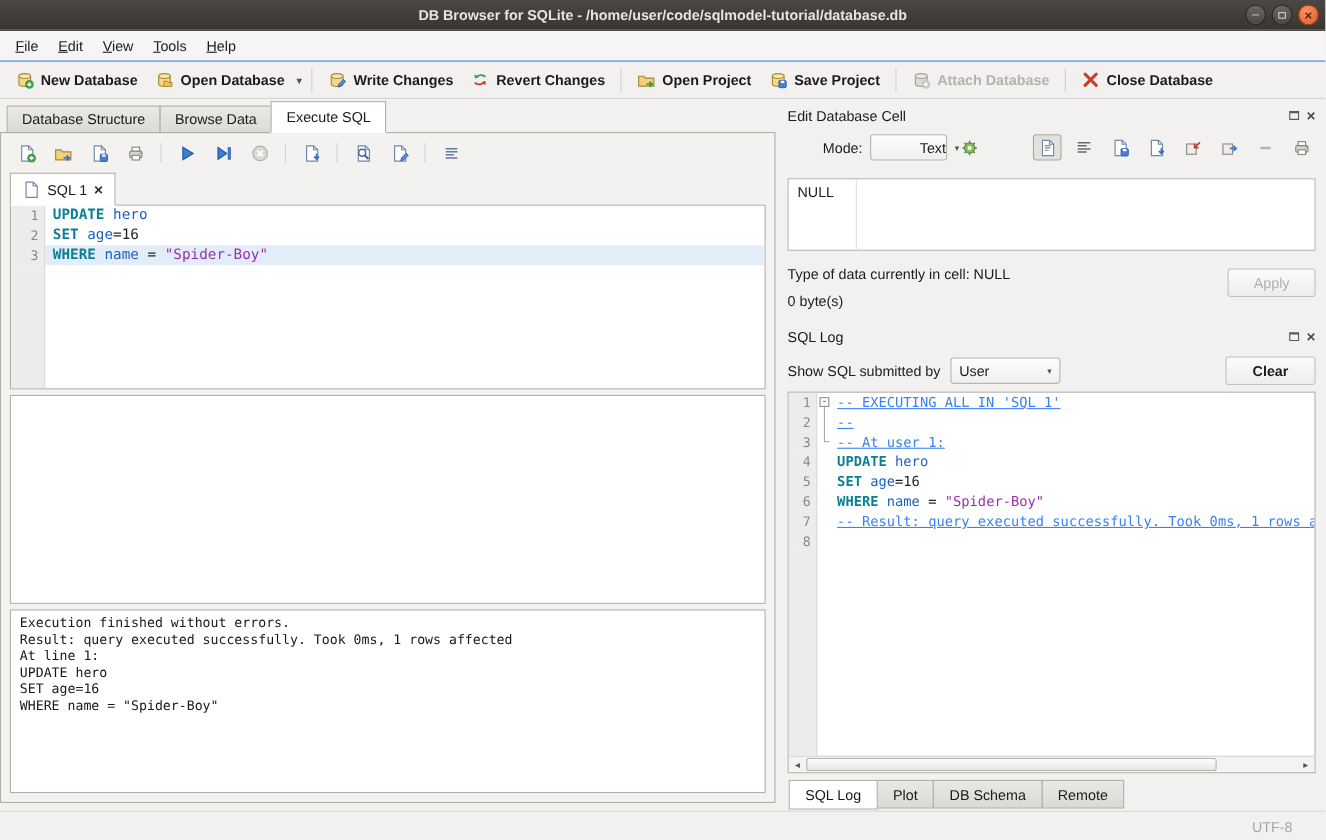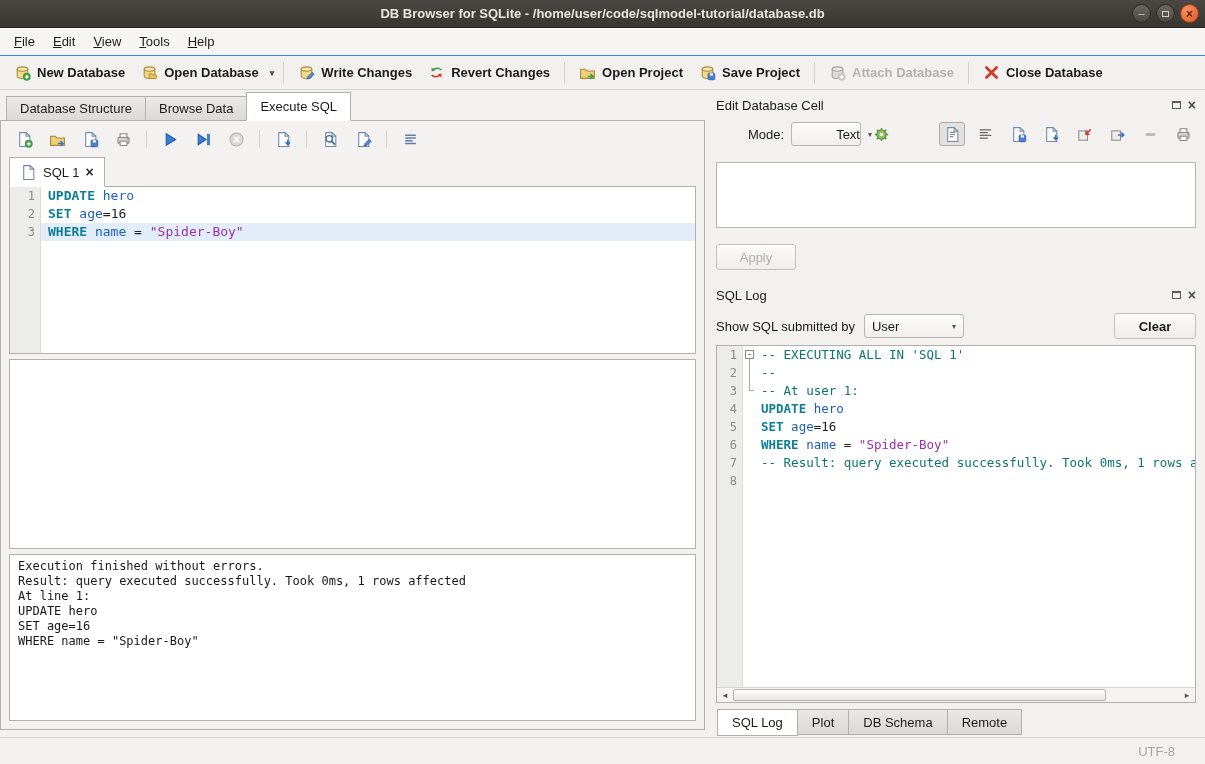--- a/index.html
+++ b/index.html
@@ -49,21 +49,21 @@
   .code-row.fill{flex:1;height:auto;}
   .gutter-num{flex:none;background:#ececea;border-right:1px solid #dcdad6;color:#8b8985;font-size:12px;text-align:right;padding-right:5px;}
   #editor .gutter-num{width:31px;}
   #editor .code-text{flex:1;padding-left:7px;overflow:hidden;}
   .code-row.current .code-text{background:#e3ecf9;}
 
   .tok-kw{color:#0c7f95;font-weight:bold;}
   .tok-id{color:#1c5fc4;}
   .tok-pl{color:#1e1e1e;}
   .tok-str{color:#9b2fae;}
-  .tok-comment{color:#0f766e;}
+  .tok-comment{color:#3b82f6;text-decoration:underline;}
 
   .results{height:190px;flex:none;margin-top:5px;border:1px solid #b3b0aa;background:#fff;}
   .exec-log{flex:1;margin-top:5px;border:1px solid #b3b0aa;background:#fff;overflow:hidden;padding:4px 8px;min-height:0;}
   .exec-log pre{font-family:"DejaVu Sans Mono",monospace;font-size:12px;line-height:15px;color:#1a1918;}
 
   
   .right-pane{flex:1;display:flex;flex-direction:column;padding:4px 9px 0 11px;min-width:0;min-height:0;}
   .dock-header{height:22px;flex:none;display:flex;align-items:center;}
   .dock-title{flex:1;}
   .float-icon{width:9px;height:8px;border:1px solid #5c5a56;border-top-width:2px;margin-right:7px;}
@@ -422,24 +422,29 @@
                 <rect x="2.8" y="6" width="10.4" height="5.6" rx="1" fill="#d8d6d2" stroke="#8b8985"></rect>
                 <rect x="4.8" y="2.6" width="6.4" height="3.4" fill="#fff" stroke="#8b8985"></rect>
                 <rect x="4.8" y="9.6" width="6.4" height="4" fill="#fff" stroke="#8b8985"></rect>
                 <circle cx="12" cy="7.6" r=".7" fill="#6f9e4f"></circle>
               </svg>
             </div>
           </div>
       </div>
 
       <div class="cell-editor">
+        <div class="cell-gutter">NULL</div>
         <div class="cell-body"></div>
       </div>
 
       <div class="info-row">
+        <div class="info-texts">
+          <span>Type of data currently in cell: NULL</span>
+          <span>0 byte(s)</span>
+        </div>
         <div class="btn disabled apply-btn">Apply</div>
       </div>
 
       <div class="dock-header sqllog-header">
         <span class="dock-title">SQL Log</span>
         <span class="float-icon"></span>
         <span class="dock-close">×</span>
       </div>
 
       <div class="filter-row">

